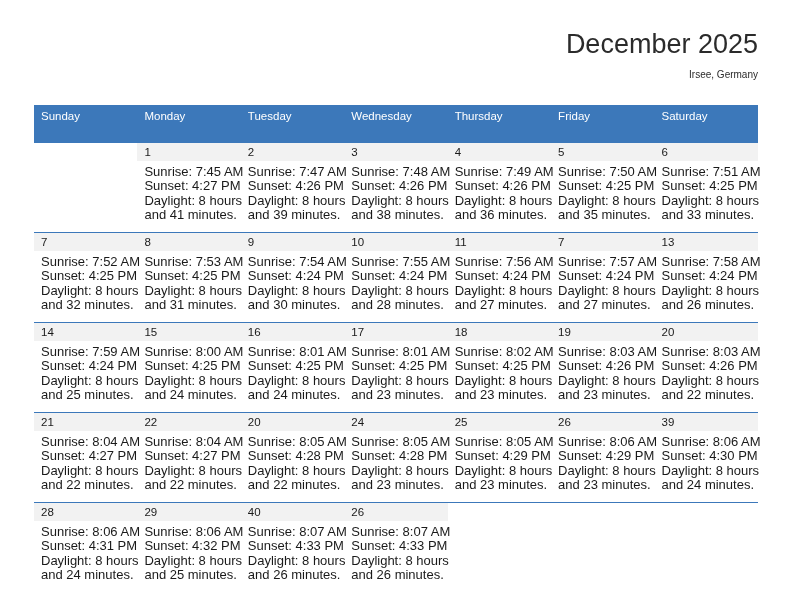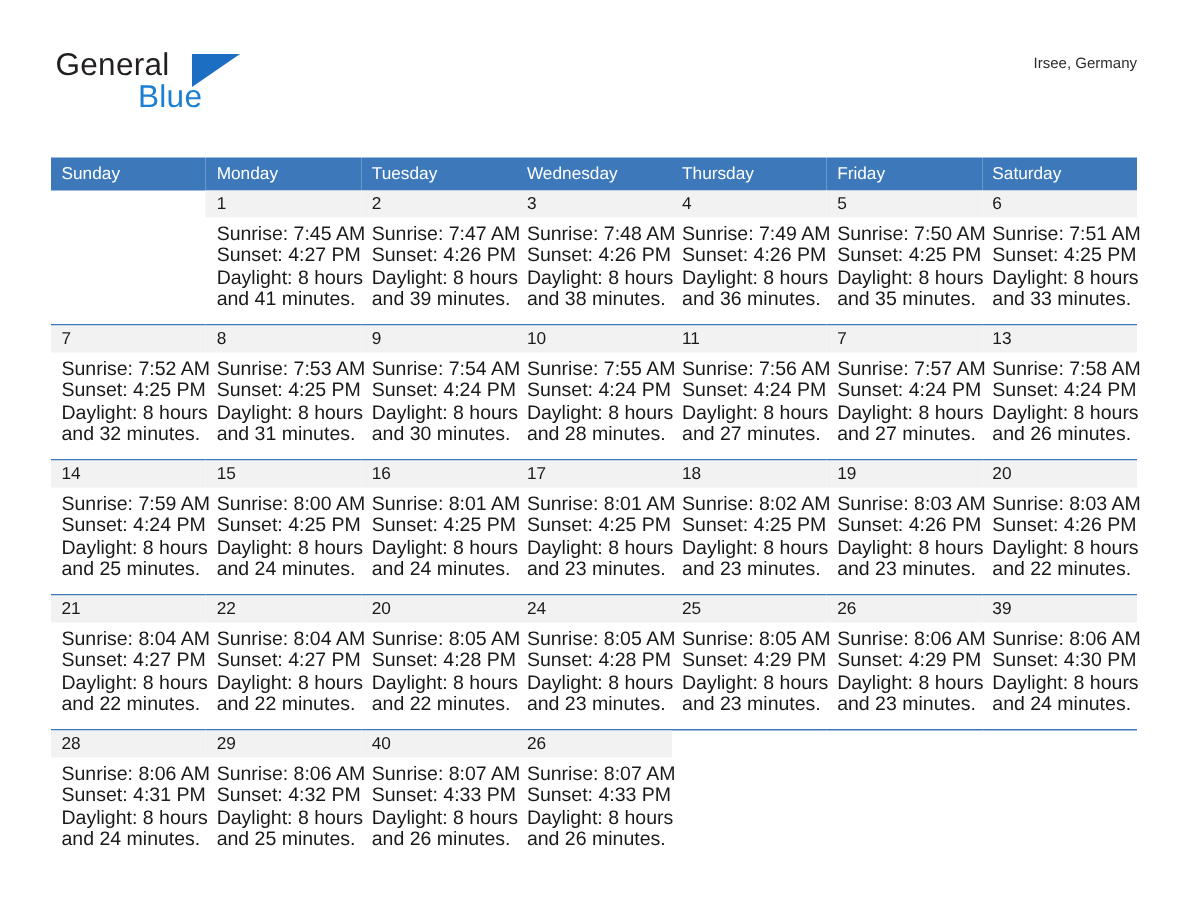--- a/index.html
+++ b/index.html
@@ -99,21 +99,21 @@
     width: 724px;
     border-collapse: collapse;
     table-layout: fixed;
   }
   .calendar th {
     background: #3c78ba;
     color: #ffffff;
     font-size: 11.5px;
     font-weight: normal;
     text-align: left;
-    padding: 5px 0 5px 7px;
+    padding: 5px 0 21px 7px;
     height: 11px;
     border: none;
     margin-left: 20px;
   }
   .week-row > td {
     vertical-align: top;
     padding: 0;
     border-top: 1px solid #3c78ba;
     height: 89px;
   }
@@ -148,28 +148,23 @@
     white-space: nowrap;
   }
 </style>
 </head>
 <body>
 
 <div class="page">
 
   <div class="header">
 
-    <div class="logo">
-      <span class="logo-general">General</span>
-      <span class="logo-triangle"></span>
-      <span class="logo-bar"></span>
-      <span class="logo-blue">Blue</span>
-    </div>
 
     <div class="title-wrap">
+      <div class="month-title">December 2025</div>
       <div class="location">Irsee, Germany</div>
     </div>
 
   </div>
 
   <table class="calendar">
     <thead>
       <tr>
         <th>Sunday</th>
         <th>Monday</th>

